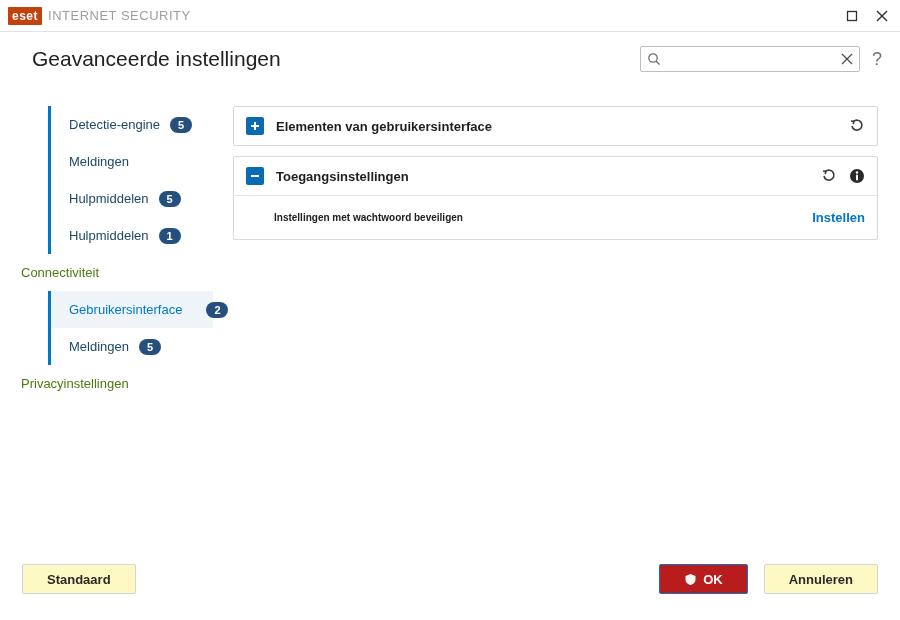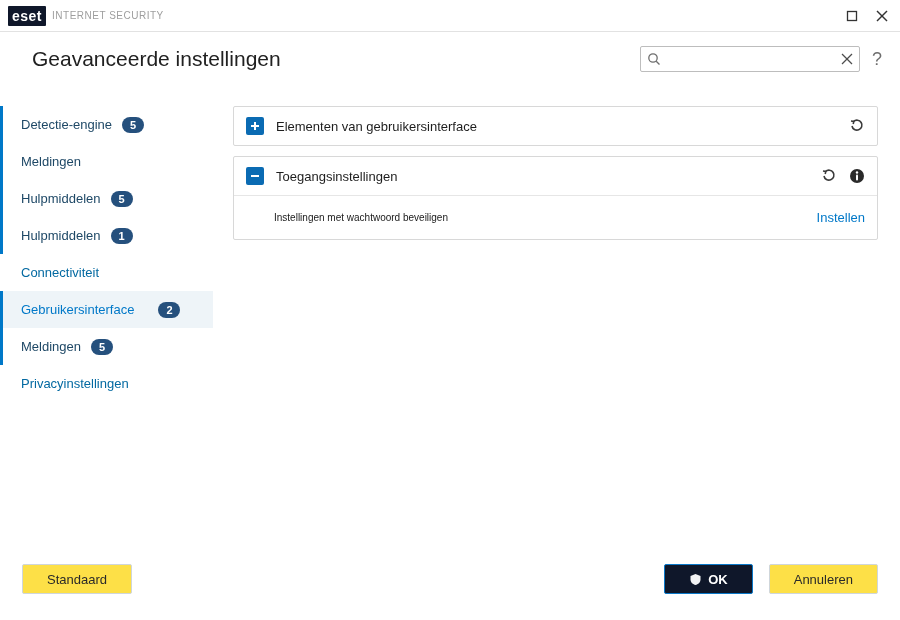--- a/index.html
+++ b/index.html
@@ -2,64 +2,64 @@
 <html><head>
   <meta charset="utf-8">
   <style>
     * { box-sizing: border-box; margin: 0; padding: 0; }
     body { font-family: "Segoe UI", Arial, sans-serif; background: #fff; color: #333; width: 900px; height: 620px; overflow: hidden; }
 
     
     .title-bar { height: 32px; display: flex; align-items: center; justify-content: space-between; padding: 0 10px 0 8px; border-bottom: 1px solid #e2e2e2; }
     .title-left { display: flex; align-items: center; gap: 6px; }
     .eset-logo { display: inline-flex; align-items: center; }
-    .eset-logo-box { background: #0f172a; color: #fff; font-size: 14px; font-weight: 700; letter-spacing: 0.5px; padding: 2px 4px; border-radius: 1px; }
-    .product-name { font-size: 10px; color: #9e9e9e; letter-spacing: 0.5px; }
+    .eset-logo-box { background: #c2410c; color: #fff; font-size: 12px; font-weight: 700; letter-spacing: 0.5px; padding: 2px 4px; border-radius: 1px; }
+    .product-name { font-size: 13px; color: #9e9e9e; letter-spacing: 0.5px; }
     .title-right { display: flex; gap: 14px; align-items: center; }
     .win-btn { width: 16px; height: 16px; display: flex; align-items: center; justify-content: center; cursor: pointer; }
     .win-btn svg { display: block; }
 
     
     .header-area { display: flex; align-items: center; justify-content: space-between; padding: 14px 18px 4px 18px; margin-left: 14px; }
     .page-title { font-size: 21px; font-weight: 400; color: #212121; }
     .header-right { display: flex; align-items: center; gap: 12px; }
     .search-box { position: relative; width: 220px; border: 1px solid #bdbdbd; border-radius: 2px; height: 26px; display: flex; align-items: center; padding: 0 6px; }
     .search-box .search-ic { color: #6e6e6e; display: flex; }
     .search-box input { border: none; outline: none; width: 100%; font-size: 12px; padding: 0 4px; background: transparent; }
     .search-box .clear-ic { color: #4d4d4d; cursor: pointer; display: flex; }
     .help-ic { color: #6e6e6e; font-size: 18px; cursor: pointer; }
 
     
     .content { display: flex; padding: 0 0 0 0; height: calc(100% - 32px - 58px - 54px); }
 
     
     .sidebar { width: 213px; padding-top: 30px; }
-    .side-item { display: flex; align-items: center; height: 37px; padding: 0 14px 0 18px; cursor: pointer; border-left: 3px solid transparent; font-size: 13px; color: #0369a1; gap: 10px; }
+    .side-item { display: flex; align-items: center; height: 37px; padding: 0 14px 0 18px; cursor: pointer; border-left: 3px solid transparent; font-size: 13px; color: #4d7c0f; gap: 10px; }
     .side-item.active { background: #eef4f8; border-left-color: #0078c8; color: #0078c8; }
     .side-item .label { flex: none; }
     .side-badge { background: #25507d; color: #fff; font-size: 11px; font-weight: 600; height: 16px; min-width: 22px; padding: 0 6px; border-radius: 8px; display: inline-flex; align-items: center; justify-content: center; }
-    .side-item.accented { border-left-color: #0078c8; color: #1e4866; }
+    .side-item.accented { border-left-color: #0078c8; color: #1e4866; margin-left: 48px; }
     .side-item.accented.active { color: #0078c8; gap: 24px; }
 
     
-    .main-panel { flex: 1; padding: 30px 22px 0 20px; display: flex; flex-direction: column; gap: 10px; }
+    .main-panel { flex: 1; padding: 30px 22px 0 20px; display: flex; flex-direction: column; gap: 10px; font-weight: bold; }
     .panel { border: 1px solid #d8d8d8; border-radius: 2px; background: #fff; }
     .panel-header { display: flex; align-items: center; padding: 10px 12px; gap: 12px; }
     .expand-box { width: 18px; height: 18px; background: #0a6bb3; color: #fff; display: flex; align-items: center; justify-content: center; border-radius: 2px; font-size: 13px; font-weight: 700; cursor: pointer; }
     .panel-title { font-size: 13px; color: #1e1e1e; flex: 1; }
     .panel-actions { display: flex; align-items: center; gap: 12px; color: #3a3a3a; }
     .undo-ic, .info-ic { cursor: pointer; display: flex; }
     .panel-body { border-top: 1px solid #e6e6e6; padding: 14px 12px 14px 40px; display: flex; align-items: center; }
     .setting-label { font-size: 10px; color: #202020; flex: 1; }
     .setting-link { color: #0078c8; font-size: 13px; cursor: pointer; }
 
     
     .footer { height: 54px; display: flex; align-items: center; justify-content: space-between; padding: 0 22px; }
-    .btn { height: 30px; padding: 0 24px; font-size: 13px; border: 1px solid #cfd6db; background: #fde047; color: #2a2a2a; border-radius: 2px; cursor: pointer; display: inline-flex; align-items: center; justify-content: center; gap: 6px; }
-    .btn.primary { background: #0f172a; border-color: #0a78c8; color: #fff; font-weight: 600; }
+    .btn { height: 30px; padding: 0 24px; font-size: 13px; border: 1px solid #cfd6db; background: #fef9c3; color: #2a2a2a; border-radius: 2px; cursor: pointer; display: inline-flex; align-items: center; justify-content: center; gap: 6px; font-weight: bold; }
+    .btn.primary { background: #b91c1c; border-color: #0a78c8; color: #fff; font-weight: 600; }
     .footer-right { display: flex; gap: 16px; }
     .ok-shield { display: inline-flex; }
   </style>
 </head>
 <body>
 
 <div class="title-bar">
   <div class="title-left">
     <span class="eset-logo">
       <span class="eset-logo-box">eset</span>

